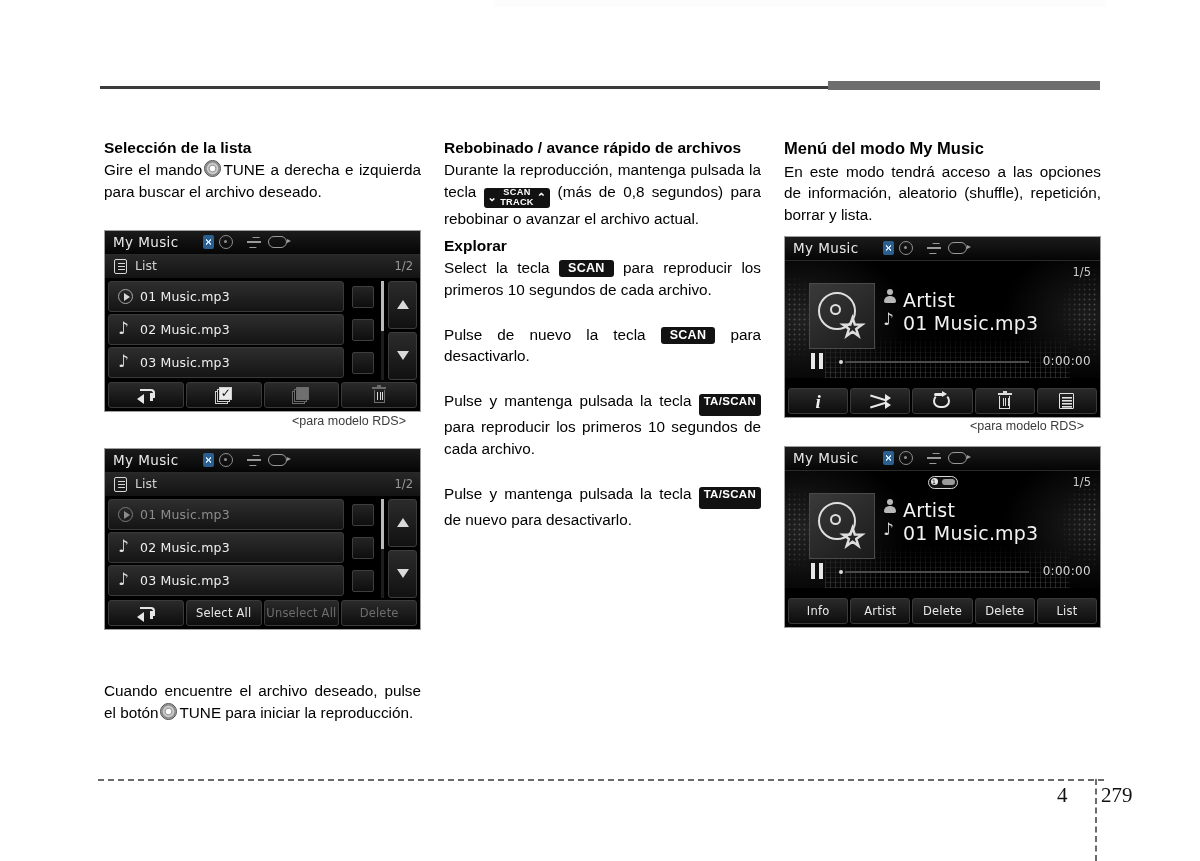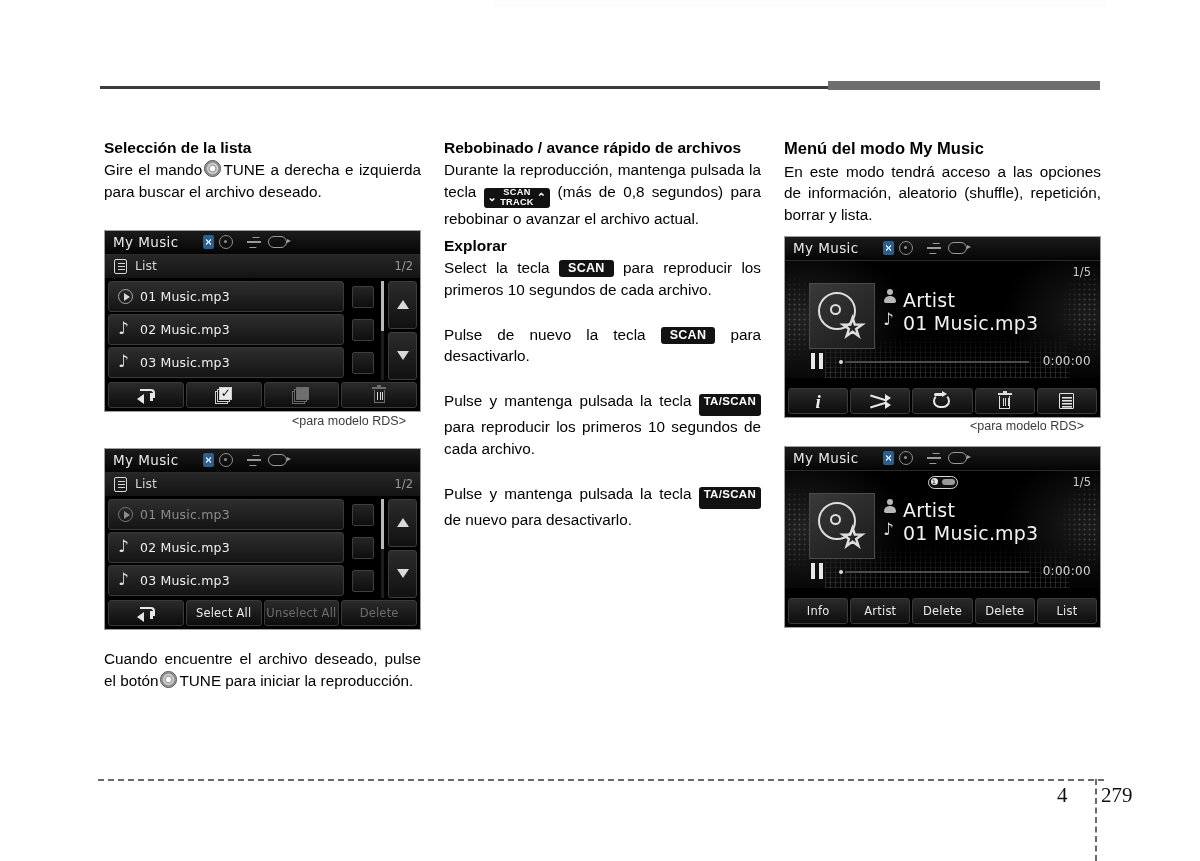--- a/index.html
+++ b/index.html
@@ -781,21 +781,21 @@
     </div>
     <div class="tb-btn dim">
       <span class="tb-label">Unselect All</span>
     </div>
     <div class="tb-btn dim">
       <span class="tb-label">Delete</span>
     </div>
   </div>
 </div>
 
-<div style="position:absolute; left:104px; top:648px; width:317px;">
+<div style="position:absolute; left:104px; top:680px; width:317px;">
   <p class="body"><span>Cuando encuentre el archivo deseado, pulse el botón</span><span class="knob"></span><span>TUNE para iniciar la reproducción.</span></p>
 </div>
 
 <div class="col col-2">
   <h3 class="sub">Rebobinado / avance rápido de archivos</h3>
   <p class="body mt"><span>Durante la reproducción, mantenga pulsada la tecla</span>
     <span class="key seek"><span class="seek-inner">
           <span class="chev">⌄</span>
           <span class="seek-lines"><span>SCAN</span><br><span>TRACK</span></span>
           <span class="chev">⌃</span>

